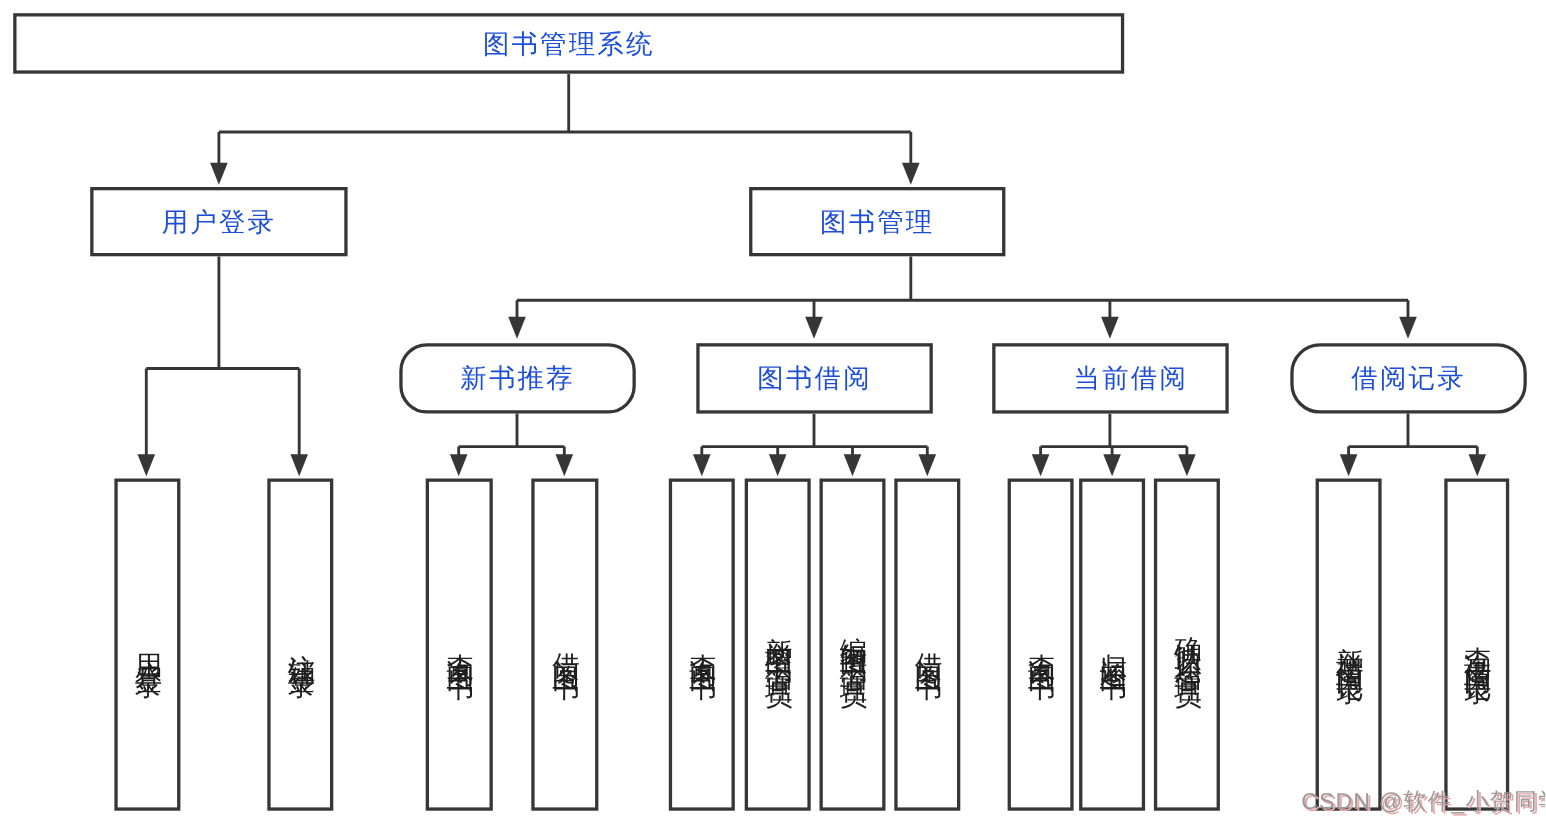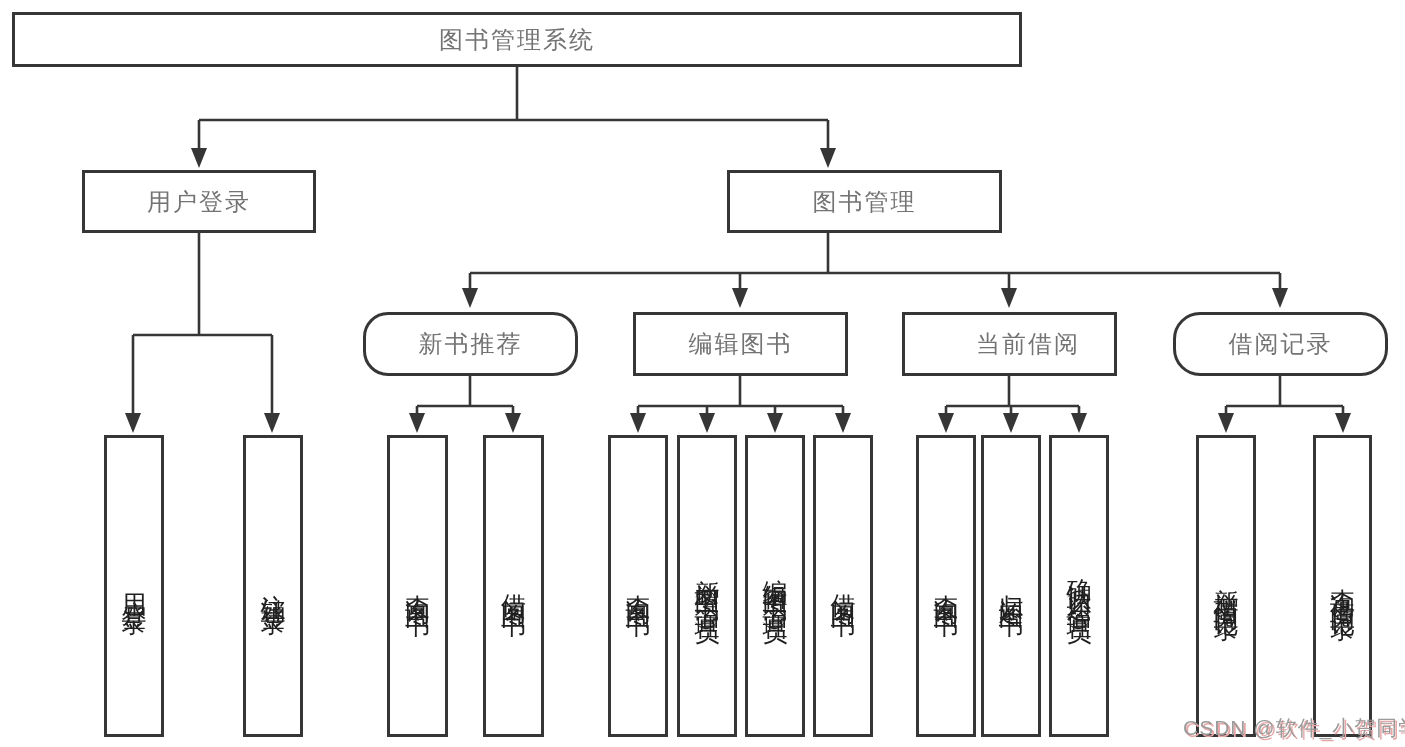--- a/index.html
+++ b/index.html
@@ -26,21 +26,21 @@
     box-sizing: border-box;
     border: 3px solid #363636;
     background: #ffffff;
     display: flex;
     align-items: center;
     justify-content: center;
     z-index: 2;
   }
   .hlabel {
     font-size: 24px;
-    color: #737373;
+    color: #1d4ed8;
     letter-spacing: 2px;
     white-space: nowrap;
   }
   .vbox {
     position: absolute;
     box-sizing: border-box;
     border: 3px solid #363636;
     background: #ffffff;
     display: flex;
     align-items: center;
@@ -121,29 +121,29 @@
     </g>
   </svg>
 
   <div class="hbox" style="left:12px; top:12px; width:1010px; height:55px;">
     <span class="hlabel">图书管理系统</span>
   </div>
 
   <div class="hbox" style="left:82px; top:170px; width:234px; height:63px;">
     <span class="hlabel">用户登录</span>
   </div>
-  <div class="hbox" style="left:727px; top:170px; width:275px; height:63px;font-family:Liberation Mono, monospace;">
+  <div class="hbox" style="left:681px; top:170px; width:233px; height:63px;font-family:Liberation Mono, monospace;">
     <span class="hlabel">图书管理</span>
   </div>
 
   <div class="hbox" style="left:363px; top:312px; width:215px; height:64px;border-radius:25px;">
     <span class="hlabel">新书推荐</span>
   </div>
   <div class="hbox" style="left:633px; top:312px; width:215px; height:64px;">
-    <span class="hlabel">编辑图书</span>
+    <span class="hlabel">图书借阅</span>
   </div>
   <div class="hbox" style="left:902px; top:312px; width:215px; height:64px;padding-left:37px;">
     <span class="hlabel">当前借阅</span>
   </div>
   <div class="hbox" style="left:1173px; top:312px; width:215px; height:64px;border-radius:27px;">
     <span class="hlabel">借阅记录</span>
   </div>
 
   <div class="vbox" style="left:104px; width:60px;">
     <span class="vlabel">用户登录</span>

